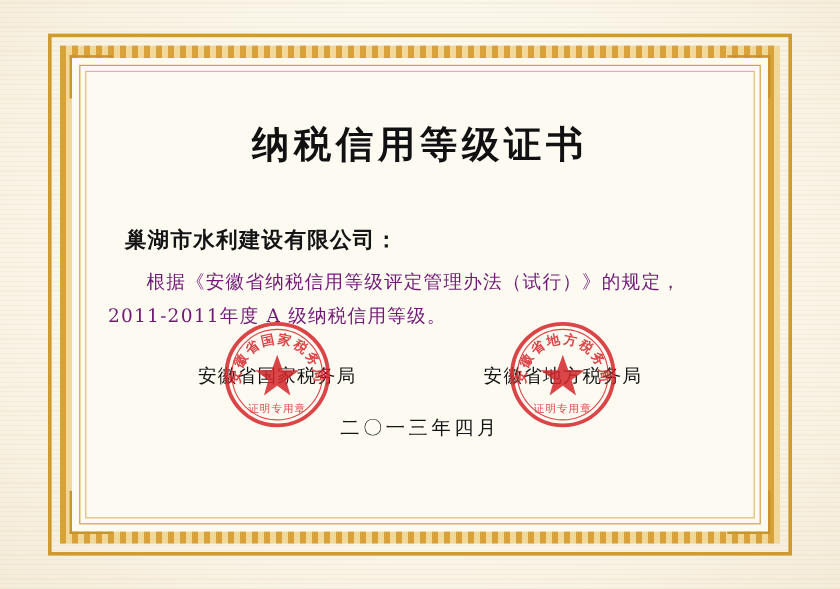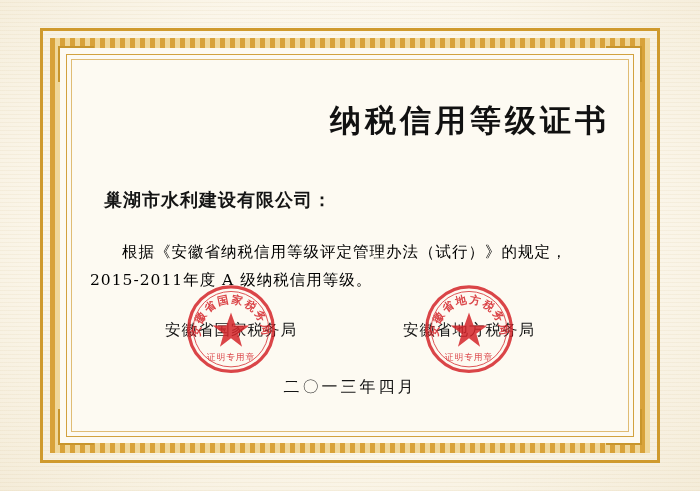--- a/index.html
+++ b/index.html
@@ -101,46 +101,46 @@
   .content {
     position: absolute;
     left: 90px;
     right: 90px;
     top: 70px;
     bottom: 70px;
     color: #1a1a1a;
   }
 
   .cert-title {
-    text-align: right;
+    text-align: center;
     font-family: Liberation Serif, serif;
     font-weight: bold;
     font-size: 31px;
     letter-spacing: 4px;
     color: #111;
     margin-top: 30px;
   }
 
   .recipient {
     margin-top: 46px;
     margin-left: 14px;
     font-family: "DejaVu Serif", "Liberation Serif", serif;
     font-weight: bold;
     font-size: 18px;
     letter-spacing: 1px;
     color: #141414;
   }
 
   .body-text {
-    margin-top: 26px;
+    margin-top: 9px;
     font-family: "DejaVu Serif", "Liberation Serif", serif;
     font-size: 15.5px;
     line-height: 28px;
     letter-spacing: 1px;
-    color: #000000;
+    color: #701a75;
   }
   .body-text .line { white-space: nowrap; }
   .body-text .line.indent { text-indent: 32px; }
 
   .seal-row {
     position: relative;
     margin-top: 26px;
     display: flex;
     justify-content: center;
     gap: 48px;
@@ -169,21 +169,21 @@
     height: 92px;
     left: 50%;
     top: 50%;
     transform: translate(-50%, -52%);
     z-index: 2;
     opacity: .85;
     pointer-events: none;
   }
 
   .date {
-    margin-top: 36px;
+    margin-top: 23px;
     text-align: center;
     font-family: "DejaVu Serif", "Liberation Serif", serif;
     font-size: 16px;
     letter-spacing: 3px;
     color: #141414;
   }
 </style>
 </head>
 <body>
 
@@ -216,21 +216,21 @@
   <div class="corner br"></div>
 
   <div class="content">
 
     <div class="cert-title">纳税信用等级证书</div>
 
     <div class="recipient">巢湖市水利建设有限公司：</div>
 
     <div class="body-text">
       <div class="line indent">根据《安徽省纳税信用等级评定管理办法（试行）》的规定，</div>
-      <div class="line">2015-2011年度 A 级纳税信用等级。</div>
+      <div class="line">2011-2011年度 A 级纳税信用等级。</div>
     </div>
 
     <div class="seal-row">
 
       <div class="seal-unit">
         <div class="bureau-name">安徽省国家税务局</div>
         <svg class="stamp" viewBox="0 0 100 100">
           <circle cx="50" cy="50" r="46" fill="none" stroke="#d5262b" stroke-width="3.5"></circle>
           <circle cx="50" cy="50" r="41" fill="none" stroke="#d5262b" stroke-width="1"></circle>
           <path id="arcTop1" d="M 16 56 A 34 34 0 0 1 84 56" fill="none"></path>

